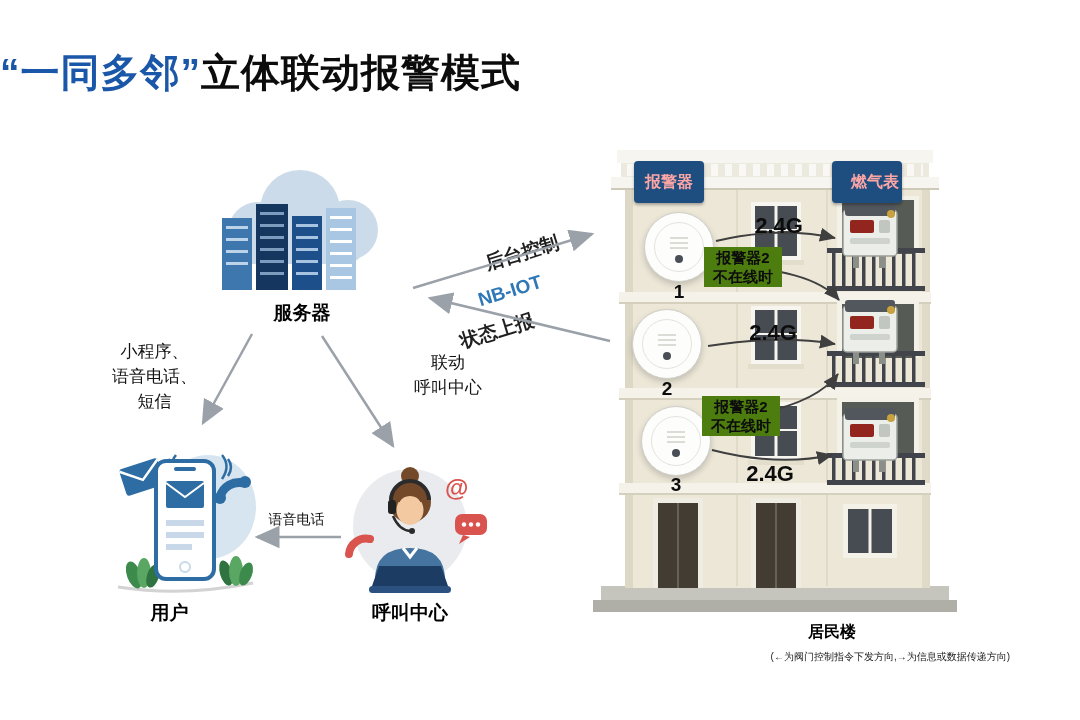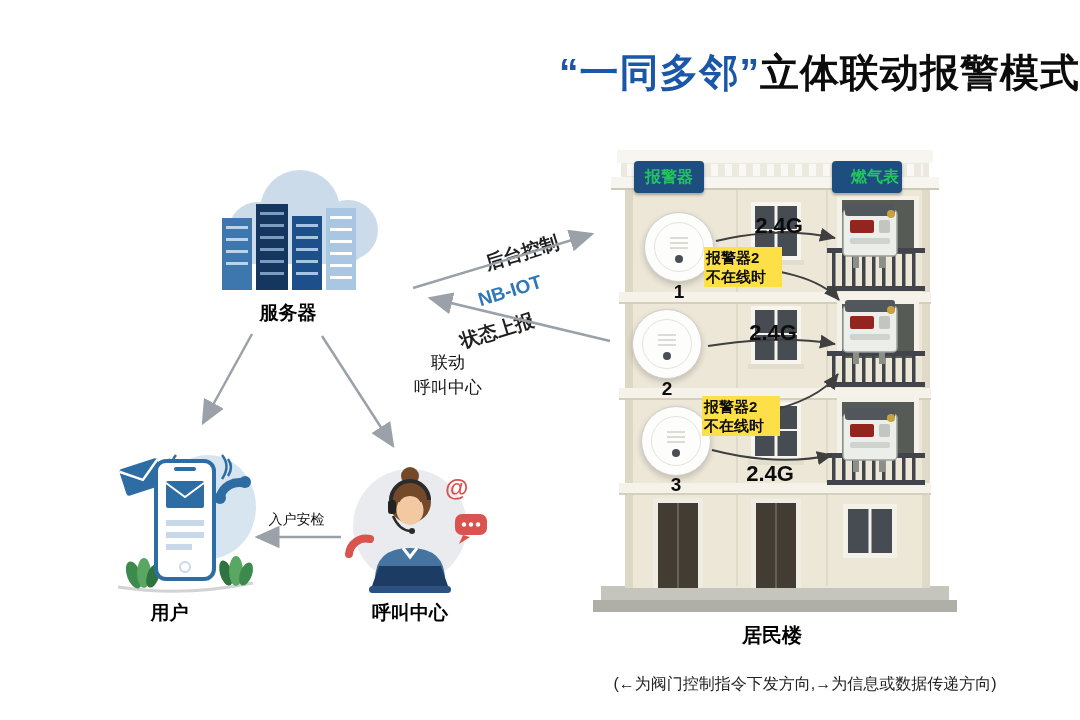--- a/index.html
+++ b/index.html
@@ -2,49 +2,49 @@
 <html><head>
 <meta charset="utf-8">
 <style>
   * { margin:0; padding:0; box-sizing:border-box; }
   html,body { width:1080px; height:720px; background:#fff; }
   .canvas {
     position:relative; width:1080px; height:720px; background:#ffffff;
     font-family:"Liberation Sans","DejaVu Sans",sans-serif; overflow:hidden; color:#111;
   }
   .title {
-    position:absolute; top:46px; left:0; width:100%; text-align:right;
+    position:absolute; top:46px; left:0; width:100%; text-align:left;
     font-size:39px; font-weight:800; color:#0c0c0c; letter-spacing:1px;
   }
   .t-blue { color:#1a57a8; }
   .flow-label { position:absolute; font-size:19px; font-weight:700; color:#1f1f1f; text-align:center; }
   .rot { transform:rotate(-17deg); }
   .nbiot { color:#2e78b8; }
   .txt { position:absolute; font-size:17px; color:#111; text-align:center; line-height:25px; }
   .lbl { position:absolute; font-size:19px; font-weight:700; color:#000; text-align:center; }
   .small-lbl { position:absolute; font-size:14px; color:#111; text-align:center; }
   .badge {
-    position:absolute; width:70px; height:32px; background:#1d4e7f; color:#22c55e;
+    position:absolute; width:70px; height:42px; background:#1d4e7f; color:#fca5a5;
     font-size:16px; font-weight:700; display:flex; align-items:center; justify-content:center;
     border-radius:4px; box-shadow:0 2px 3px rgba(0,0,0,.3); z-index:5;
   }
   .alarm {
     position:absolute; width:70px; height:70px; border-radius:50%;
     background:#fdfdfc; border:1px solid #cfcfca; box-shadow:0 3px 6px rgba(0,0,0,.18); z-index:4;
   }
   .alarm::before { content:""; position:absolute; inset:9px; border-radius:50%; border:1px solid #e3e3de; }
   .alarm::after { content:""; position:absolute; left:50%; top:62%; width:8px; height:8px; margin-left:-4px; border-radius:50%; background:#4a4e55; }
   .alarm .vents { position:absolute; left:50%; top:42%; width:18px; height:2px; margin-left:-9px; background:#dcdcd6; box-shadow:0 5px 0 #dcdcd6,0 -5px 0 #dcdcd6; }
   .alarm-no { position:absolute; width:24px; font-size:19px; font-weight:700; color:#0c0c0c; text-align:center; z-index:5; }
   .linkg { position:absolute; width:60px; font-size:22px; font-weight:700; color:#0c0c0c; text-align:center; z-index:5; }
   .fallback {
-    position:absolute; width:78px; background:#fde047; font-size:15px; font-weight:700;
-    line-height:19px; text-align:left; color:#0c0c0c; padding:1px 2px; z-index:5;
-  }
-  .footnote { position:absolute; font-size:16px; color:#222; text-align:center;margin-top:24px; }
+    position:absolute; width:78px; background:#4d7c0f; font-size:15px; font-weight:700;
+    line-height:19px; text-align:center; color:#0c0c0c; padding:1px 2px; z-index:5;
+  }
+  .footnote { position:absolute; font-size:10px; color:#222; text-align:right; }
   .overlay { position:absolute; left:0; top:0; z-index:3; pointer-events:none; }
   .bsvg { position:absolute; z-index:1; }
   .illust { position:absolute; z-index:2; }
 </style>
 </head>
 <body>
 
 <div class="canvas">
 
   <div class="title">
@@ -303,29 +303,34 @@
       <path d="M708,346 C752,339 798,338 835,344" marker-end="url(#md)"></path>
       <path d="M713,419 C780,414 820,398 838,374" marker-end="url(#md)"></path>
       <path d="M712,450 C755,461 795,463 832,455" marker-end="url(#md)"></path>
     </g>
   </svg>
 
   <div class="flow-label rot" style="left:462px; top:240px; width:120px;">后台控制</div>
   <div class="flow-label rot nbiot" style="left:465px; top:280px; width:90px;">NB-IOT</div>
   <div class="flow-label rot" style="left:437px; top:318px; width:120px;">状态上报</div>
 
-  <div class="lbl" style="left:228px; top:300px; width:120px;">服务器</div>
-
+  <div class="lbl" style="left:242px; top:300px; width:120px;">服务器</div>
+
+  <div class="txt" style="left:82px; top:339px; width:145px;">
+    <div>小程序、</div>
+    <div>语音电话、</div>
+    <div>短信</div>
+  </div>
 
   <div class="txt" style="left:388px; top:350px; width:120px;">
     <div>联动</div>
     <div>呼叫中心</div>
   </div>
 
-  <div class="small-lbl" style="left:254px; top:511px; width:85px;">入户安检</div>
+  <div class="small-lbl" style="left:254px; top:511px; width:85px;">语音电话</div>
 
   <div class="lbl" style="left:112px; top:600px; width:115px;">用户</div>
   <div class="lbl" style="left:350px; top:600px; width:120px;">呼叫中心</div>
 
   <div class="badge" style="left:634px; top:161px;">报警器</div>
   <div class="badge" style="left:832px; top:161px;padding-left:16px;">燃气表</div>
 
   <div class="alarm" style="left:644px; top:212px;">
       <div class="vents"></div>
     </div>
@@ -346,16 +351,16 @@
 
   <div class="fallback" style="left:704px; top:247px;">
     <div>报警器2</div>
     <div>不在线时</div>
   </div>
   <div class="fallback" style="left:702px; top:396px;">
     <div>报警器2</div>
     <div>不在线时</div>
   </div>
 
-  <div class="lbl" style="left:712px; top:622px; width:120px; font-size:20px;">居民楼</div>
+  <div class="lbl" style="left:736px; top:622px; width:120px; font-size:16px;text-align:right;">居民楼</div>
   <div class="footnote" style="left:600px; top:650px; width:410px;">(←为阀门控制指令下发方向,→为信息或数据传递方向)</div>
 
 </div>
 
 </body></html>

